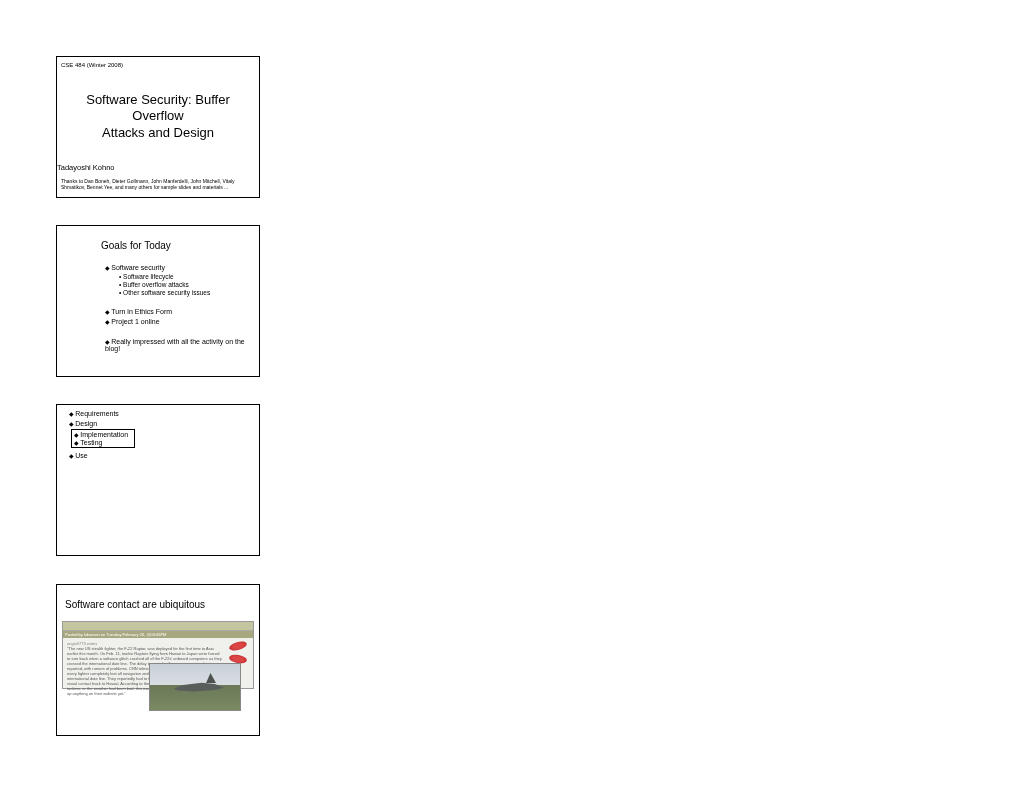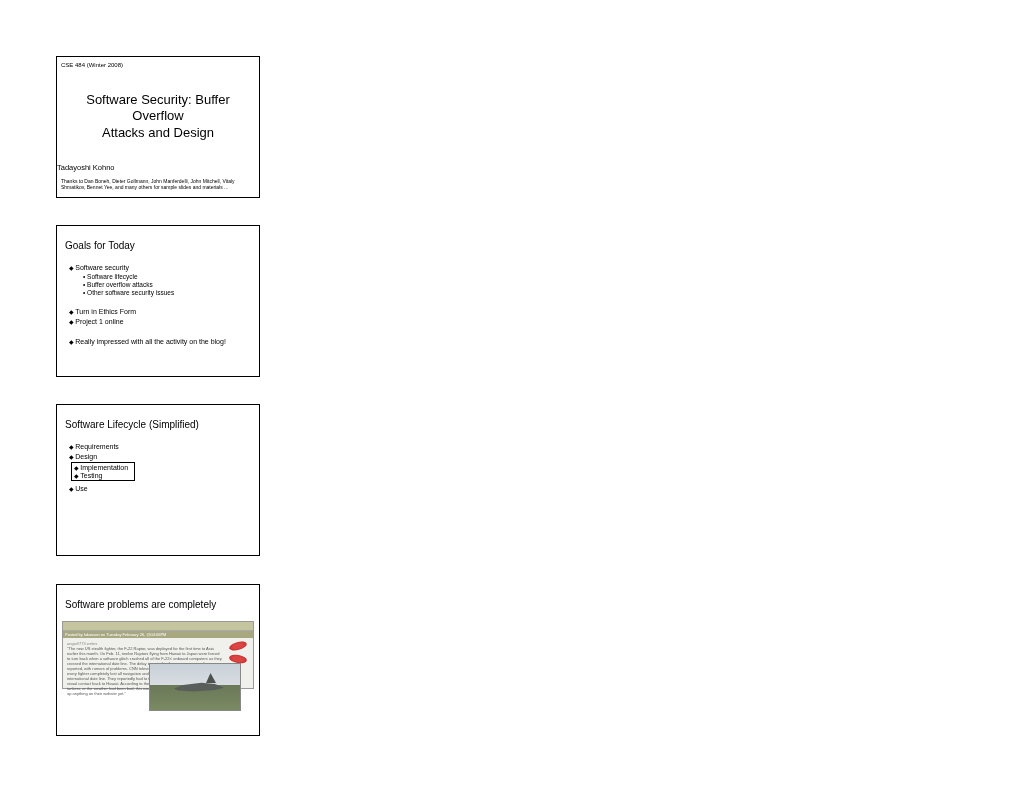--- a/index.html
+++ b/index.html
@@ -39,21 +39,21 @@
     .slide1-credits {
       position: absolute;
       bottom: 7px;
       left: 4px;
       right: 4px;
       font-size: 5px;
       line-height: 1.2;
       color: #000;
     }
     
-    .slide2 { top: 225px; height: 152px; }
+    .slide2 { top: 225px; height: 152px; padding-left: 36px; }
     .slide-heading {
       font-size: 10px;
       padding: 14px 8px 8px 8px;
       color: #000;
     }
     .bullets { padding: 2px 8px; }
     .b1 {
       font-size: 7px;
       padding-left: 4px;
       margin: 3px 0 2px 0;
@@ -168,34 +168,33 @@
     <div class="b2">Other software security issues</div>
     <div class="spacer"></div>
     <div class="b1">Turn in Ethics Form</div>
     <div class="b1">Project 1 online</div>
     <div class="spacer"></div>
     <div class="b1">Really impressed with all the activity on the blog!</div>
   </div>
 </div>
 
 <div class="slide slide3">
-  <div class="slide-heading">Software Lifecycle (Simplified)</div>
   <div class="bullets">
     <div class="b1">Requirements</div>
     <div class="b1">Design</div>
     <div class="boxed-group">
       <div class="b1">Implementation</div>
       <div class="b1">Testing</div>
     </div>
     <div class="b1">Use</div>
   </div>
 </div>
 
 <div class="slide slide4">
-  <div class="slide-heading">Software problems are completely</div>
+  <div class="slide-heading">Software contact are ubiquitous</div>
   <div class="forum-img">
     <div class="forum-title-bar"></div>
     <div class="forum-sub-bar">Posted by kdawson on Tuesday February 26, @04:06PM</div>
     <div class="forum-body">
       <span class="forum-body-highlight">angio9773 writes</span><br>
       <span>"The new US stealth fighter, the F-22 Raptor, was deployed for the first time to Asia earlier this month. On Feb. 11, twelve Raptors flying from Hawaii to Japan were forced to turn back when a software glitch crashed all of the F-22s' onboard computers as they crossed the international date line. The delay in arrival in Japan was previously reported, with rumors of problems. CNN television, however, this morning reported that every fighter completely lost all navigation and communications when they crossed the international date line. They reportedly had to turn around and follow their tankers by visual contact back to Hawaii. According to the CNN story, if they had not been with their tankers, or the weather had been bad, this would have been serious. CNN has not put up anything on their website yet."</span>
     </div>
     <div class="red-shape r1"></div>
     <div class="red-shape r2"></div>
   </div>

